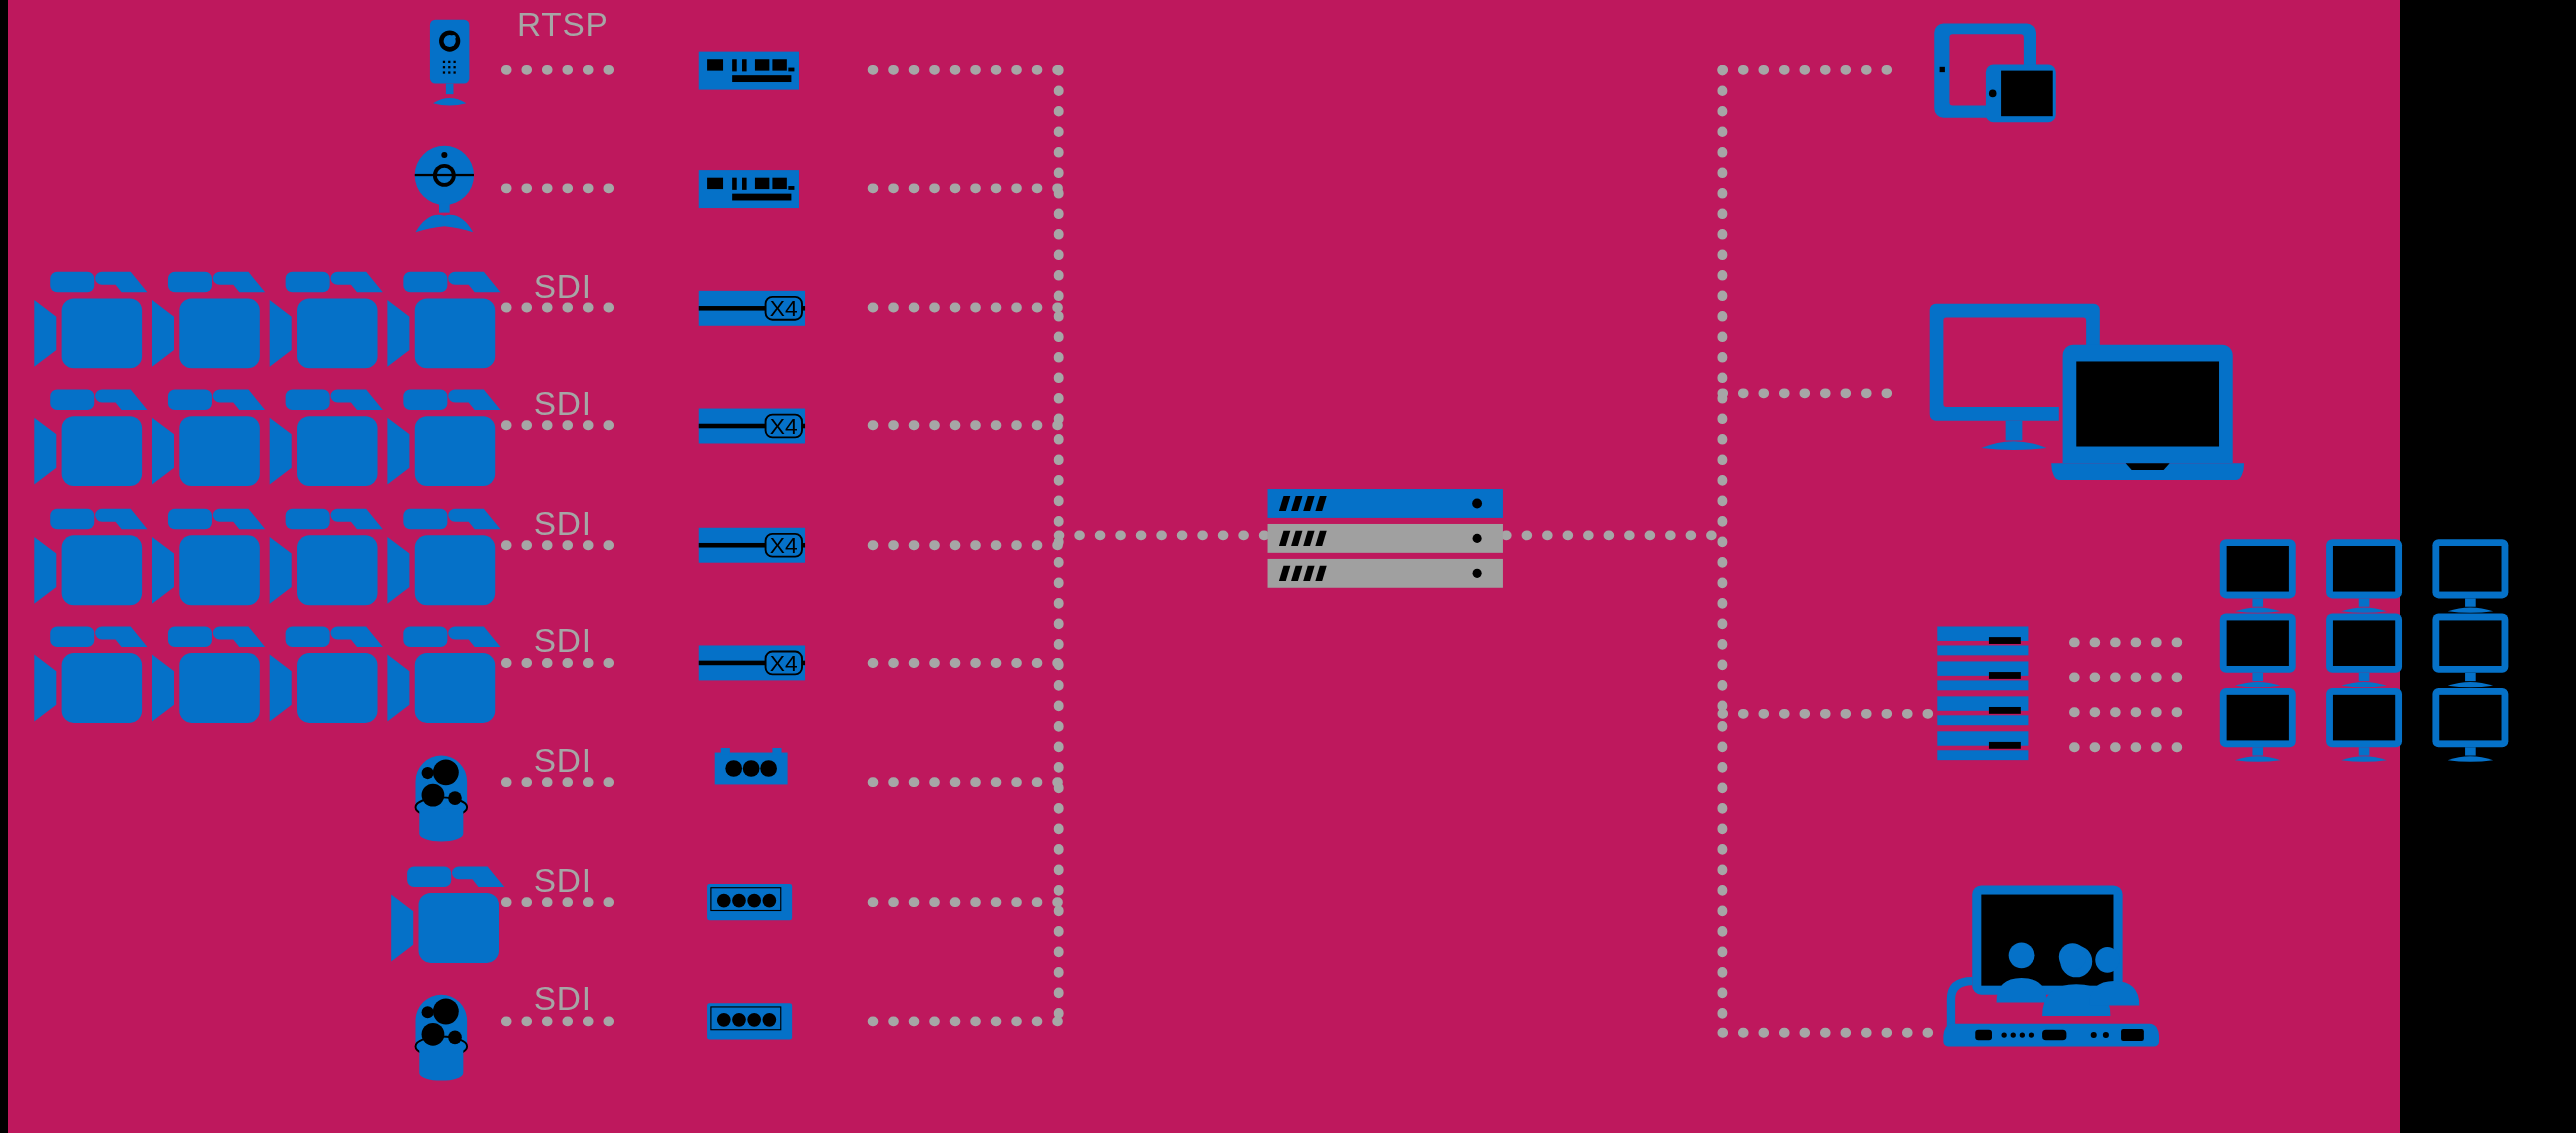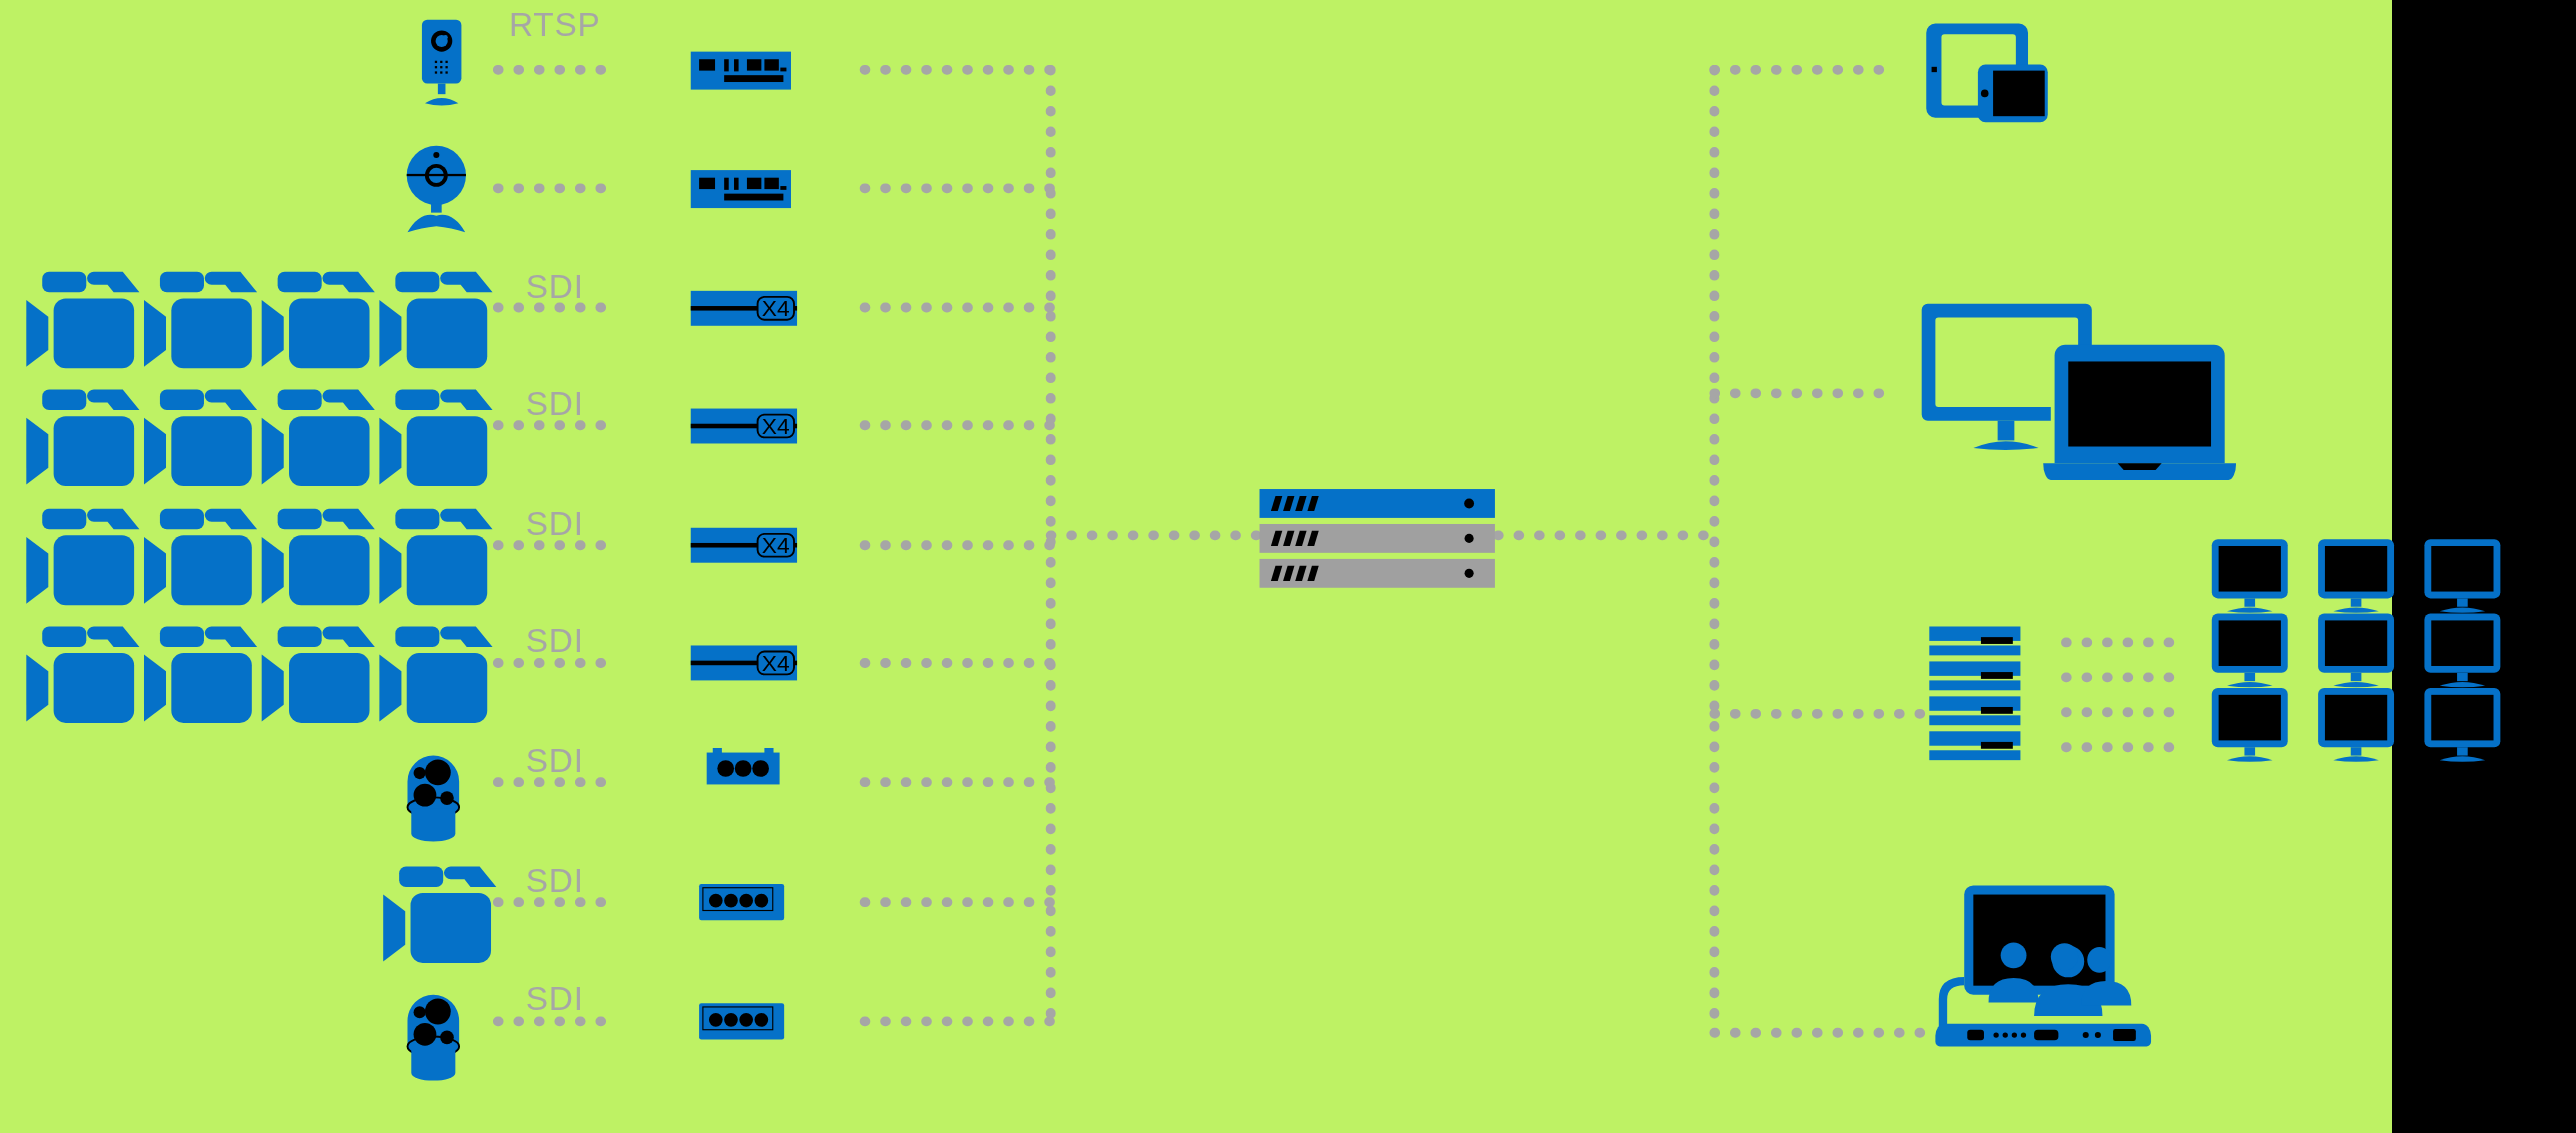--- a/index.html
+++ b/index.html
@@ -1,21 +1,21 @@
 <!DOCTYPE html>
 <html style="font-size:12px"><head>
 <meta charset="utf-8">
 <title>AV over IP Network Topology Diagram</title>
 <style>
   html,body{margin:0;padding:0;background:#000;}
   body{
     font-family:"Liberation Sans", sans-serif;
     width:2576px;height:1133px;overflow:hidden;position:relative;
   }
-  #stage{position:absolute;left:0;top:0;width:2392px;height:1133px;background:#bef264;}
+  #stage{position:absolute;left:8px;top:0;width:2392px;height:1133px;background:#be185d;}
   #stage svg{display:block;}
   .lbl{
     fill:#a6a6a6;
     font-family:"Liberation Sans", sans-serif;
     font-size:44px;
     text-anchor:middle;
     dominant-baseline:alphabetic;
     letter-spacing:1px;
   }
   .x4txt{

